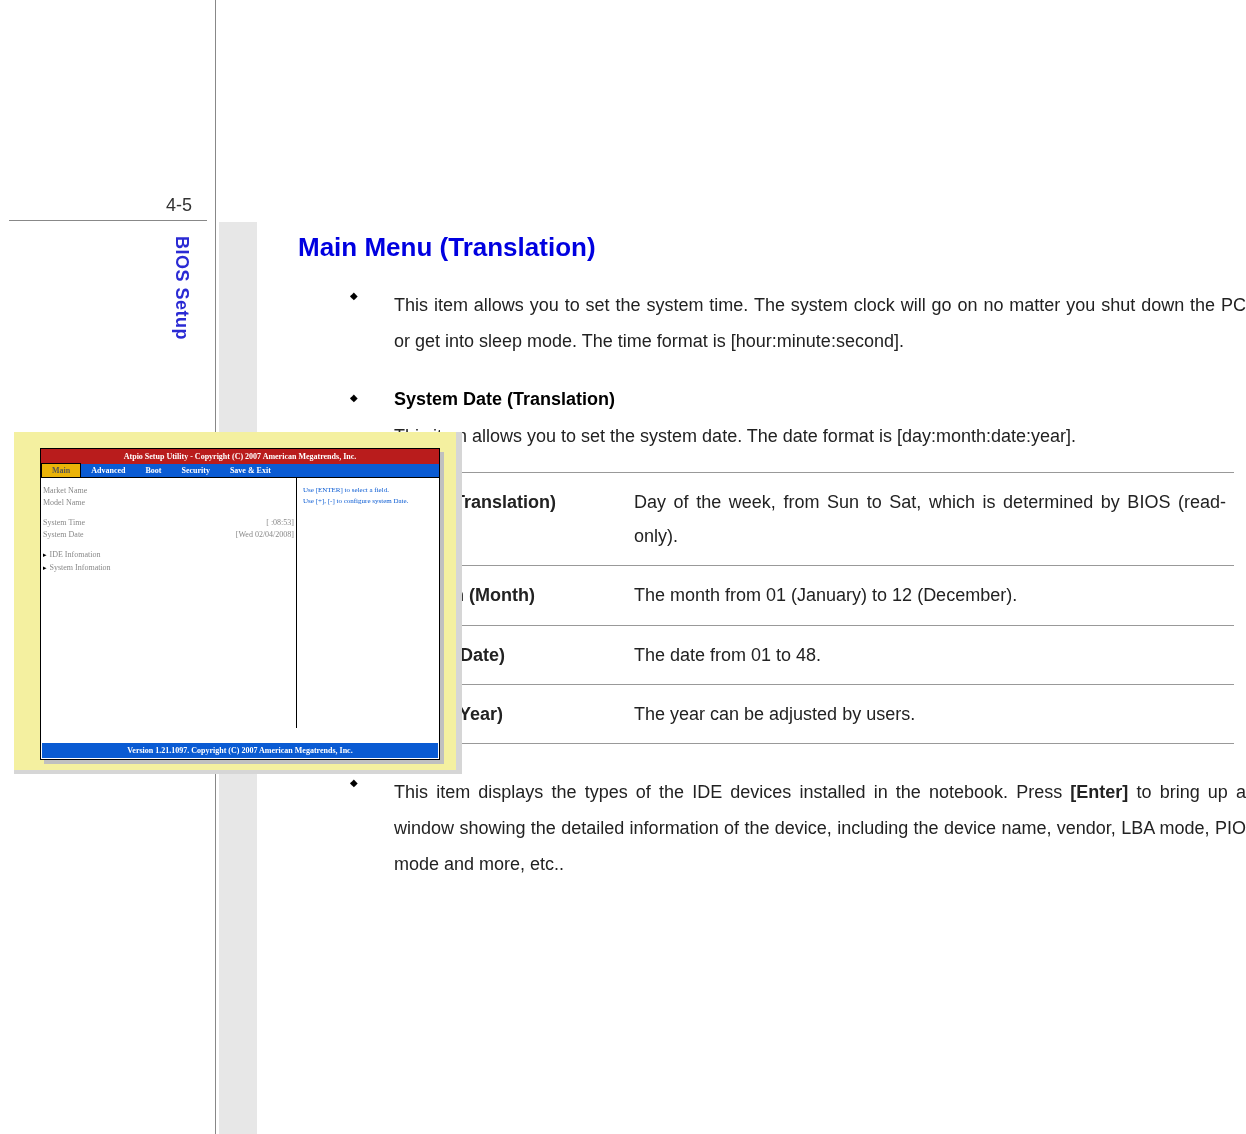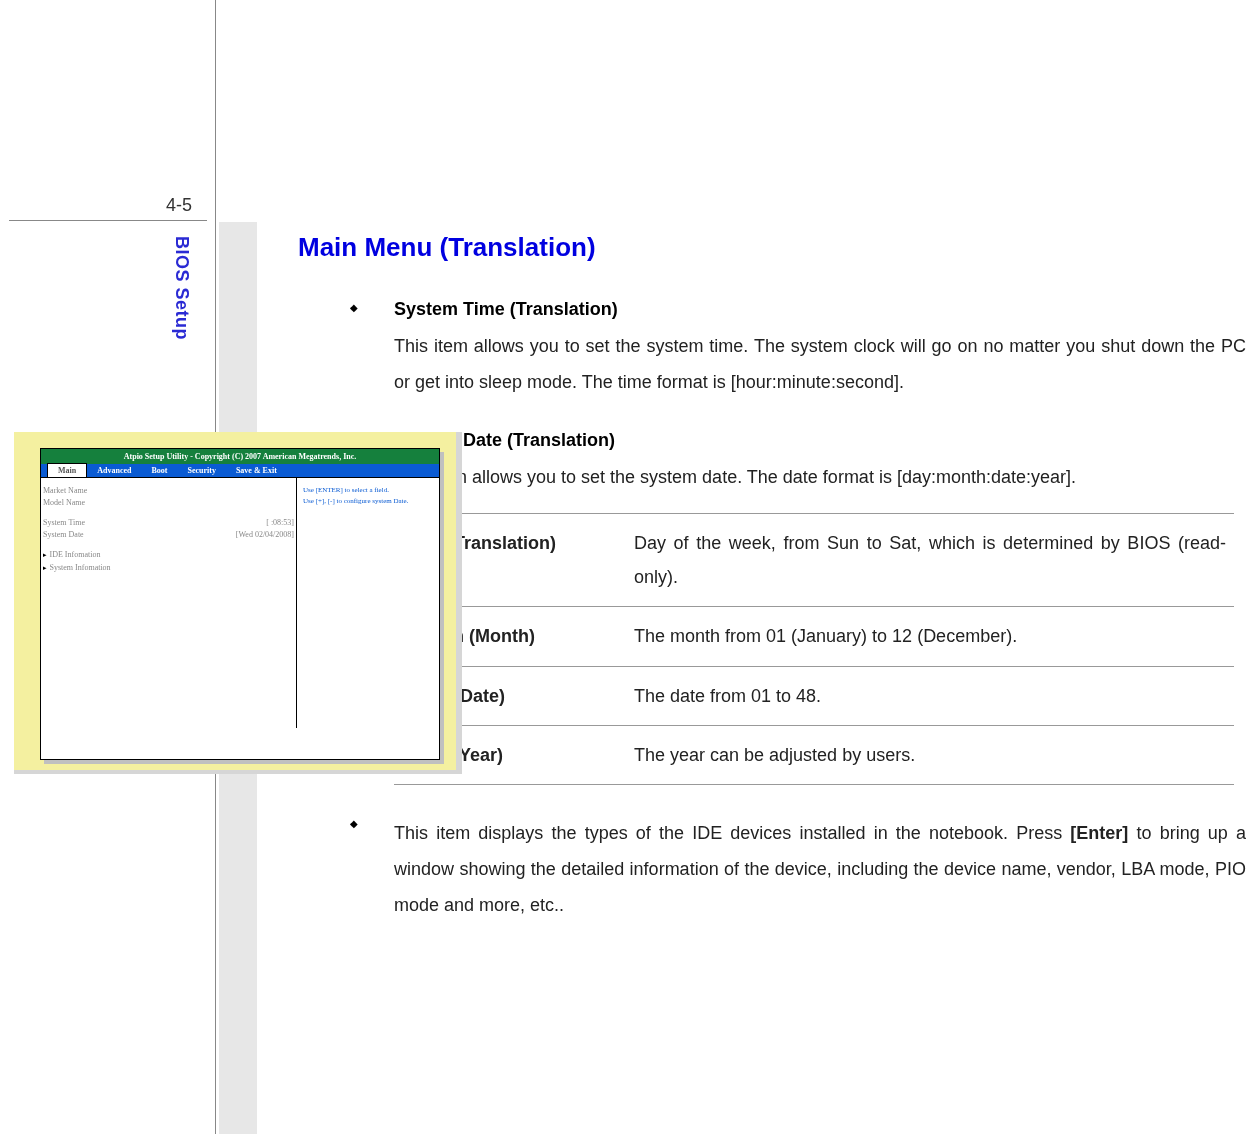--- a/index.html
+++ b/index.html
@@ -59,21 +59,21 @@
     position: absolute;
     left: 298px;
     top: 232px;
     right: 0;
     color: #222;
   }
   .title {
     font-size: 26px;
     font-weight: bold;
     color: #0000e0;
-    margin-bottom: 36px;
+    margin-bottom: 24px;
   }
   ul.diamond {
     list-style: none;
     padding: 0;
     margin: 0 0 0 52px;
   }
   ul.diamond > li {
     position: relative;
     padding-left: 44px;
     margin-bottom: 30px;
@@ -145,44 +145,43 @@
     position: absolute;
     left: 26px; top: 16px;
     width: 400px;
     height: 312px;
     background: #fff;
     border: 1px solid #000;
     box-shadow: 4px 4px 0 #c0c0c0;
     box-sizing: border-box;
   }
   .bios-header {
-    background: #15803d;
+    background: #b91c1c;
     color: #fff;
     font-size: 8px;
     font-weight: bold;
     text-align: center;
     padding: 3px 0;
   }
   .bios-tabs {
     background: #0a5bd3;
     display: flex;
     font-size: 8px;
     font-weight: bold;
     color: #fff;
   }
   .bios-tab {
     padding: 2px 10px;
   }
   .bios-tab.active {
-    background: #ffffff;
+    background: #eab308;
     color: #555;
     border: 1px solid #000;
     border-bottom: none;
     margin-top: -1px;
-    margin-left: 6px;
   }
   .bios-body {
     display: flex;
     height: 250px;
     border-top: 1px solid #000;
   }
   .bios-left {
     flex: 1;
     padding: 8px 2px;
     font-size: 8px;
@@ -224,21 +223,20 @@
 <div class="top-hr"></div>
 <div class="vline"></div>
 <div class="sidebar-label">BIOS Setup</div>
 <div class="grey-strip"></div>
 
 <div class="content">
   <div class="title">Main Menu (Translation)</div>
 
   <ul class="diamond">
     <li>
-      <div class="item-head">System Time (Translation)</div>
       <div class="item-body">This item allows you to set the system time.  The system clock will go on no matter you shut down the PC or get into sleep mode.  The time format is [hour:minute:second].</div>
     </li>
 
     <li>
       <div class="item-head">System Date (Translation)</div>
       <div class="item-body">This item allows you to set the system date.   The date format is [day:month:date:year].</div>
 
       <table class="def">
         <tbody>
             <tr>
@@ -304,14 +302,15 @@
         <div style="height:4px"></div>
         <div class="bios-arrow"><span>System Infomation</span></div>
       </div>
       <div class="bios-right">
         <div class="bios-help-top">
           <div>Use [ENTER] to select a field.</div>
           <div>Use [+], [-] to configure system Date.</div>
         </div>
       </div>
     </div>
+    <div class="bios-footer">Version 1.21.1097. Copyright (C) 2007 American Megatrends, Inc.</div>
   </div>
 </div>
 
 </body></html>

